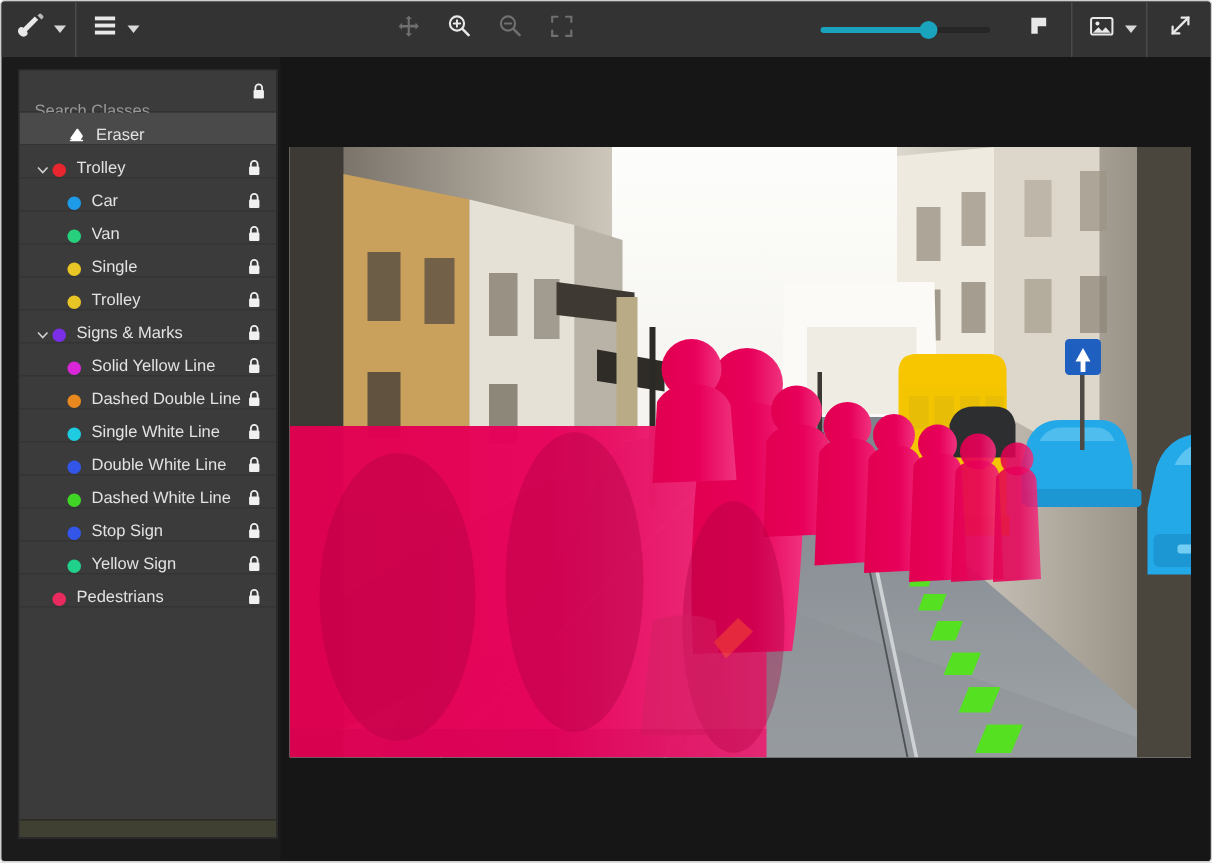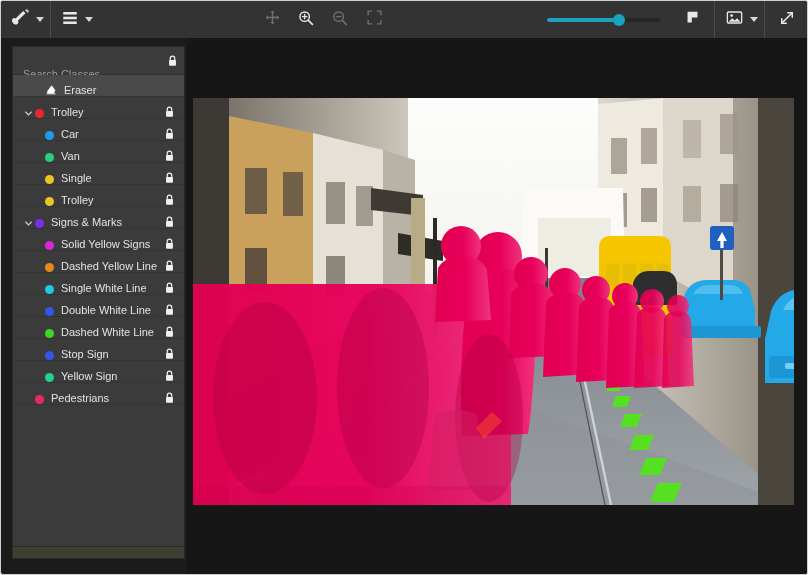--- a/index.html
+++ b/index.html
@@ -438,32 +438,32 @@
           <span class="lock">
             <svg width="11" height="12" viewBox="0 0 14 16">
               <path d="M4 7V4.6a3 3 0 0 1 6 0V7" fill="none" stroke="#f0f0f0" stroke-width="1.6"></path>
               <rect x="2.4" y="6.7" width="9.2" height="7.6" rx="1.1" fill="#f0f0f0"></rect>
             </svg>
           </span>
         </div>
         <div class="row">
           <span class="indent"></span>
           <span class="dot" style="background: rgb(217, 38, 217);"></span>
-          <span class="row-label">Solid Yellow Signs</span>
+          <span class="row-label">Solid Yellow Line</span>
           <span class="lock">
             <svg width="11" height="12" viewBox="0 0 14 16">
               <path d="M4 7V4.6a3 3 0 0 1 6 0V7" fill="none" stroke="#f0f0f0" stroke-width="1.6"></path>
               <rect x="2.4" y="6.7" width="9.2" height="7.6" rx="1.1" fill="#f0f0f0"></rect>
             </svg>
           </span>
         </div>
         <div class="row">
           <span class="indent"></span>
           <span class="dot" style="background: rgb(232, 136, 30);"></span>
-          <span class="row-label">Dashed Yellow Line</span>
+          <span class="row-label">Dashed Double Line</span>
           <span class="lock">
             <svg width="11" height="12" viewBox="0 0 14 16">
               <path d="M4 7V4.6a3 3 0 0 1 6 0V7" fill="none" stroke="#f0f0f0" stroke-width="1.6"></path>
               <rect x="2.4" y="6.7" width="9.2" height="7.6" rx="1.1" fill="#f0f0f0"></rect>
             </svg>
           </span>
         </div>
         <div class="row">
           <span class="indent"></span>
           <span class="dot" style="background: rgb(30, 203, 224);"></span>

